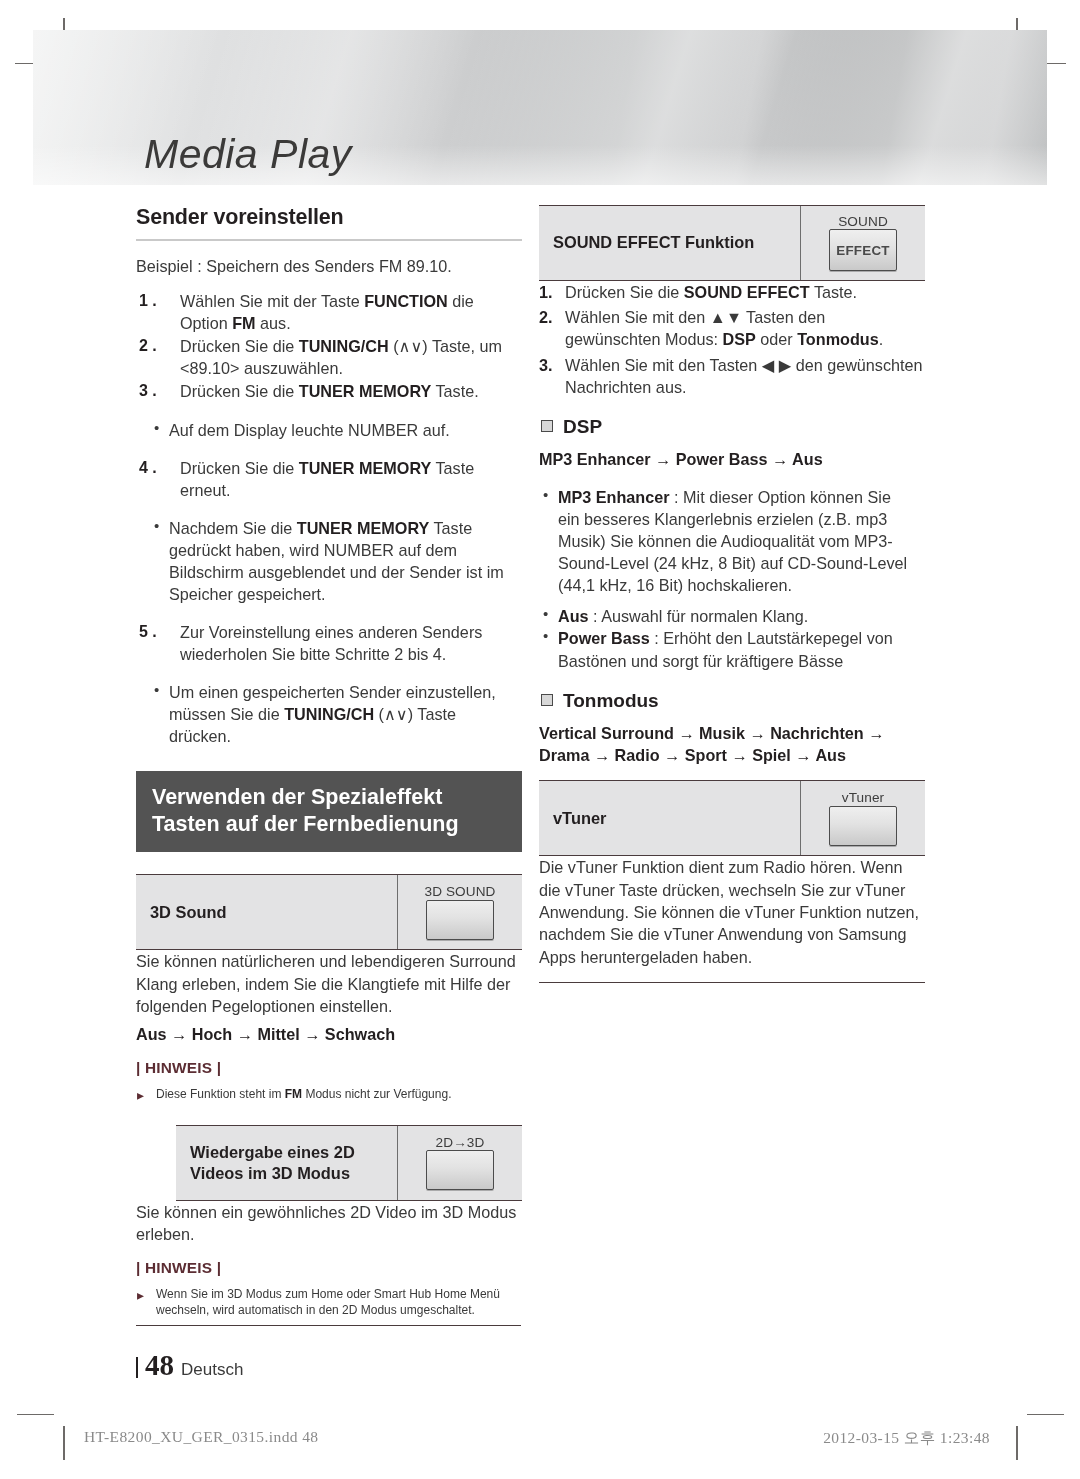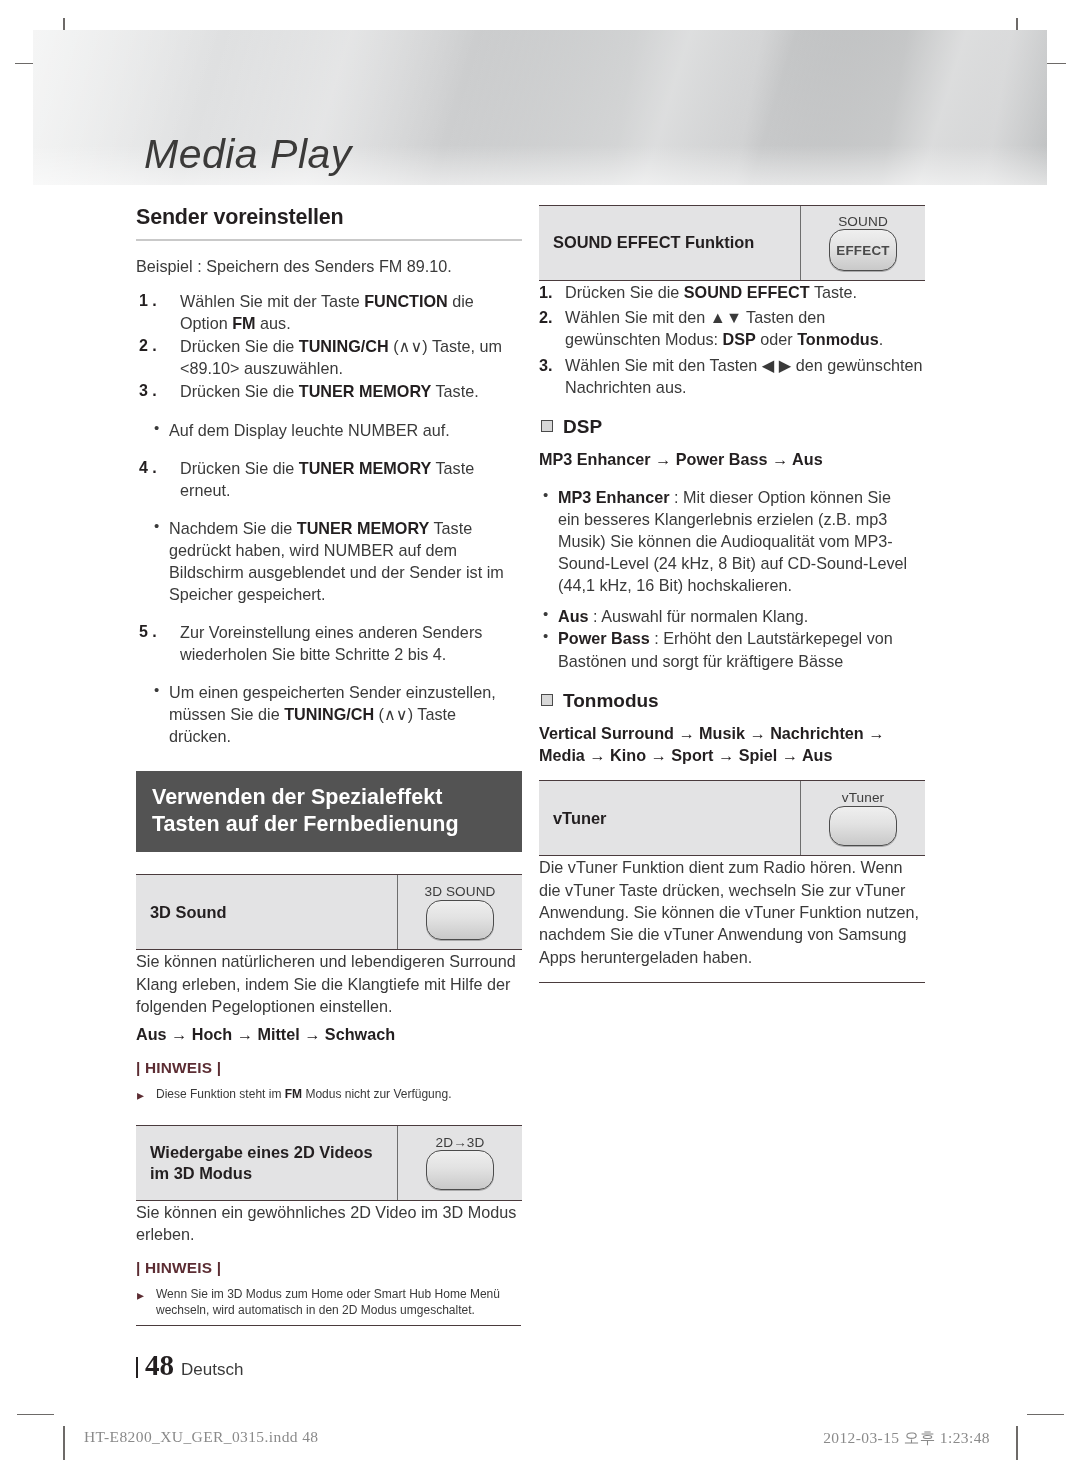--- a/index.html
+++ b/index.html
@@ -116,21 +116,21 @@
     padding:0 14px;
     font-size:16.4px;font-weight:bold;color:#231f20;line-height:1.3;
   }
   .feat .btncell{
     width:124px;border-left:1.3px solid #6e6e6e;
     display:flex;flex-direction:column;align-items:center;justify-content:center;
     gap:1px;
   }
   .btn-caption{font-size:13.6px;color:#3d3d3d;letter-spacing:0.1px;line-height:1;}
   .remote-btn{
-    width:66px;height:38px;border-radius:15px;
+    width:66px;height:38px;border-radius:2px;
     border:1.7px solid #4c4c4c;
     background:linear-gradient(180deg,#efefef 0%,#e2e2e2 45%,#c9c9c9 100%);
     box-shadow:0 1px 0 rgba(0,0,0,0.25);
     display:flex;align-items:center;justify-content:center;
     font-size:13.4px;font-weight:bold;color:#4a4a4a;letter-spacing:0.2px;
   }
   .remote-btn.tall{height:40px;}
 
   .after-feat{margin-top:14px;}
 
@@ -267,21 +267,21 @@
     <p class="body after-feat" style="margin-bottom:6px;">Sie können natürlicheren und lebendigeren Surround Klang erleben, indem Sie die Klangtiefe mit Hilfe der folgenden Pegeloptionen einstellen.</p>
     <p class="chain">Aus → Hoch → Mittel → Schwach</p>
 
     <div class="hinweis">| HINWEIS |</div>
     <ul class="notes">
       <li>
         <span>Diese Funktion steht im <b>FM</b> Modus nicht zur Verfügung.</span>
       </li>
     </ul>
 
-    <div class="feat" style="margin-top:23px;">
+    <div class="feat" style="margin-top:23px;margin-left:40px;">
       <div class="label">Wiedergabe eines 2D Videos im 3D Modus</div>
       <div class="btncell">
         <span class="btn-caption">2D→3D</span>
         <span class="remote-btn"></span>
       </div>
     </div>
 
     <p class="body after-feat">Sie können ein gewöhnliches 2D Video im 3D Modus erleben.</p>
 
     <div class="hinweis">| HINWEIS |</div>
@@ -334,21 +334,21 @@
       </li>
       <li style="margin-bottom:9px;">
         <b>Power Bass</b><span> : Erhöht den Lautstärkepegel von Bastönen und sorgt für kräftigere Bässe</span>
       </li>
     </ul>
 
     <div class="sq-head">
       <span class="sq"></span>
       <span>Tonmodus</span>
     </div>
-    <p class="chain" style="margin-bottom:14px;">Vertical Surround → Musik → Nachrichten → Media → Kino → Sport → Spiel → Aus</p>
+    <p class="chain" style="margin-bottom:14px;">Vertical Surround → Musik → Nachrichten → Drama → Radio → Sport → Spiel → Aus</p>
 
     <div class="feat">
       <div class="label">vTuner</div>
       <div class="btncell">
         <span class="btn-caption">vTuner</span>
         <span class="remote-btn"></span>
       </div>
     </div>
 
     <p class="body after-feat" style="margin-bottom:0;">Die vTuner Funktion dient zum Radio hören. Wenn die vTuner Taste drücken, wechseln Sie zur vTuner Anwendung. Sie können die vTuner Funktion nutzen, nachdem Sie die vTuner Anwendung von Samsung Apps heruntergeladen haben.</p>

